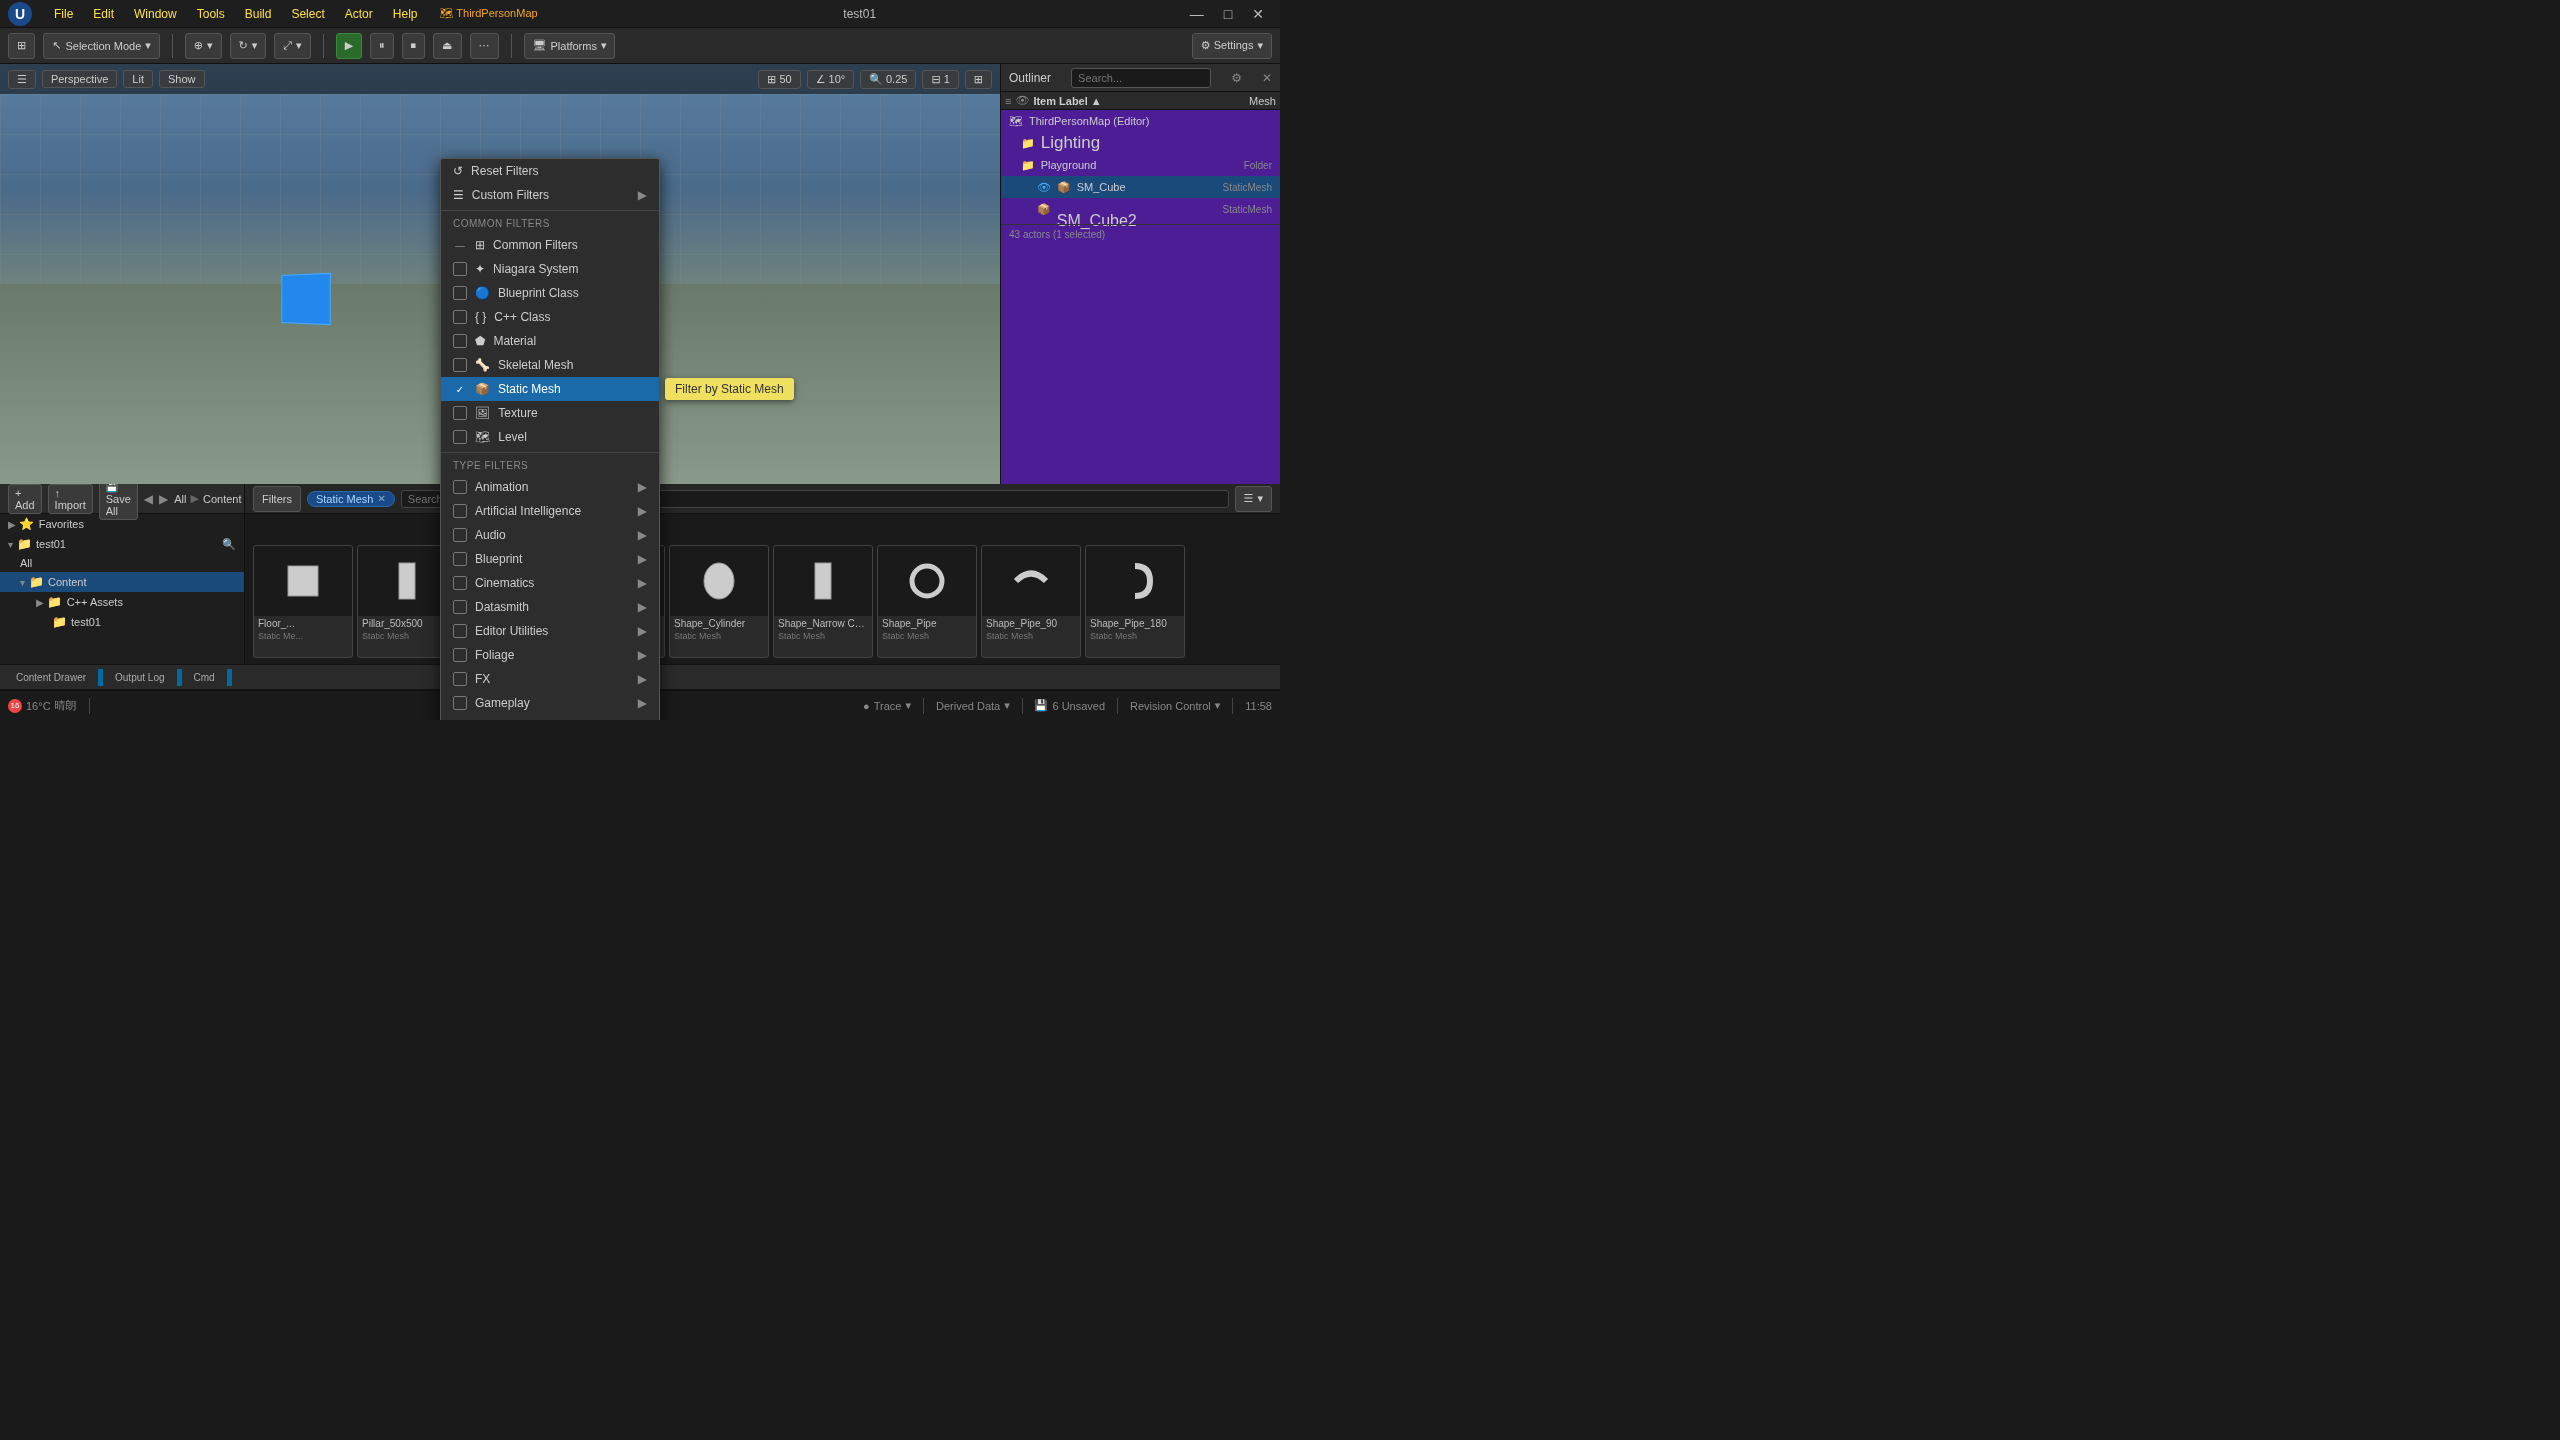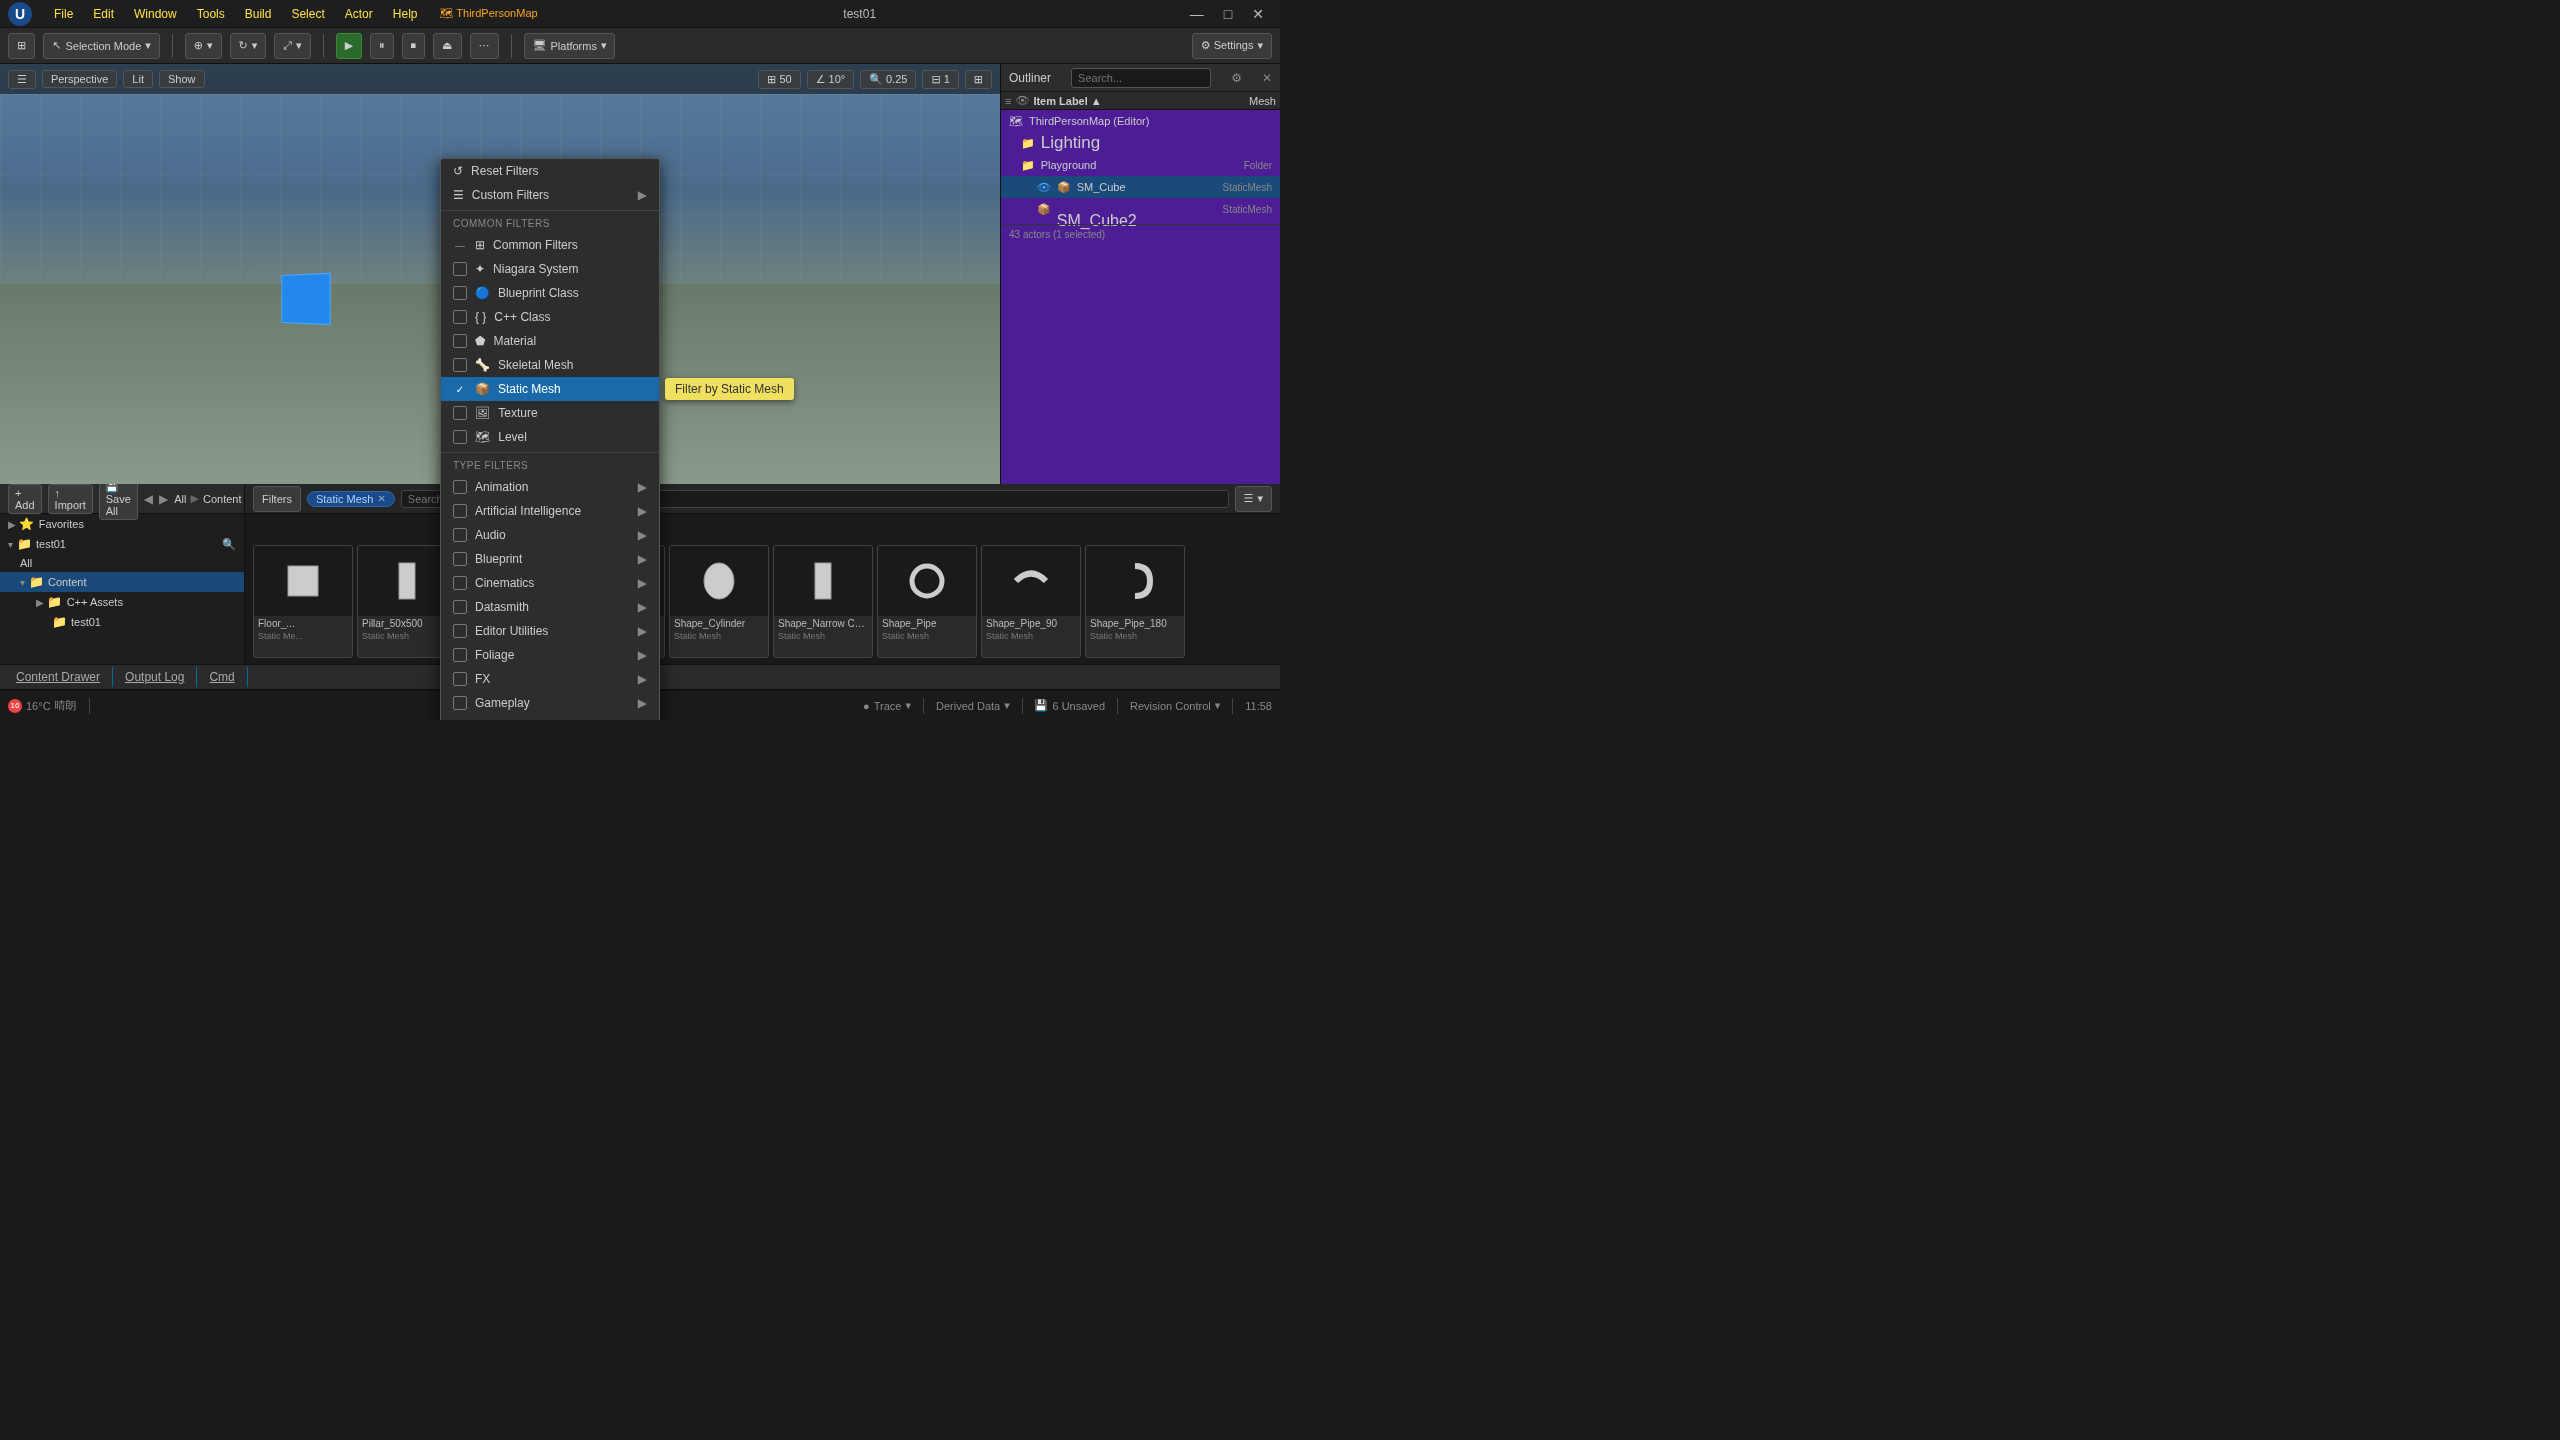--- a/index.html
+++ b/index.html
@@ -397,25 +397,24 @@
       display: flex;
       align-items: center;
       background: #2a2a2a;
       border-top: 1px solid #111;
       border-bottom: 1px solid #111;
       height: 26px;
       padding: 0 4px;
     }
     .btab {
       padding: 3px 12px;
-      font-size: 12px;
+      font-size: 10px;
       color: #aaa;
       cursor: pointer;
-      border-right: 1px solid #0369a1;
-      text-decoration: underline;
+      border-right: 5px solid #0369a1;
     }
 
     
     #vp-floor {
       position: absolute;
       bottom: 0;
       left: 0;
       right: 0;
       height: 200px;
       background: linear-gradient(180deg, #6a7a6a 0%, #8a9a8a 100%);

